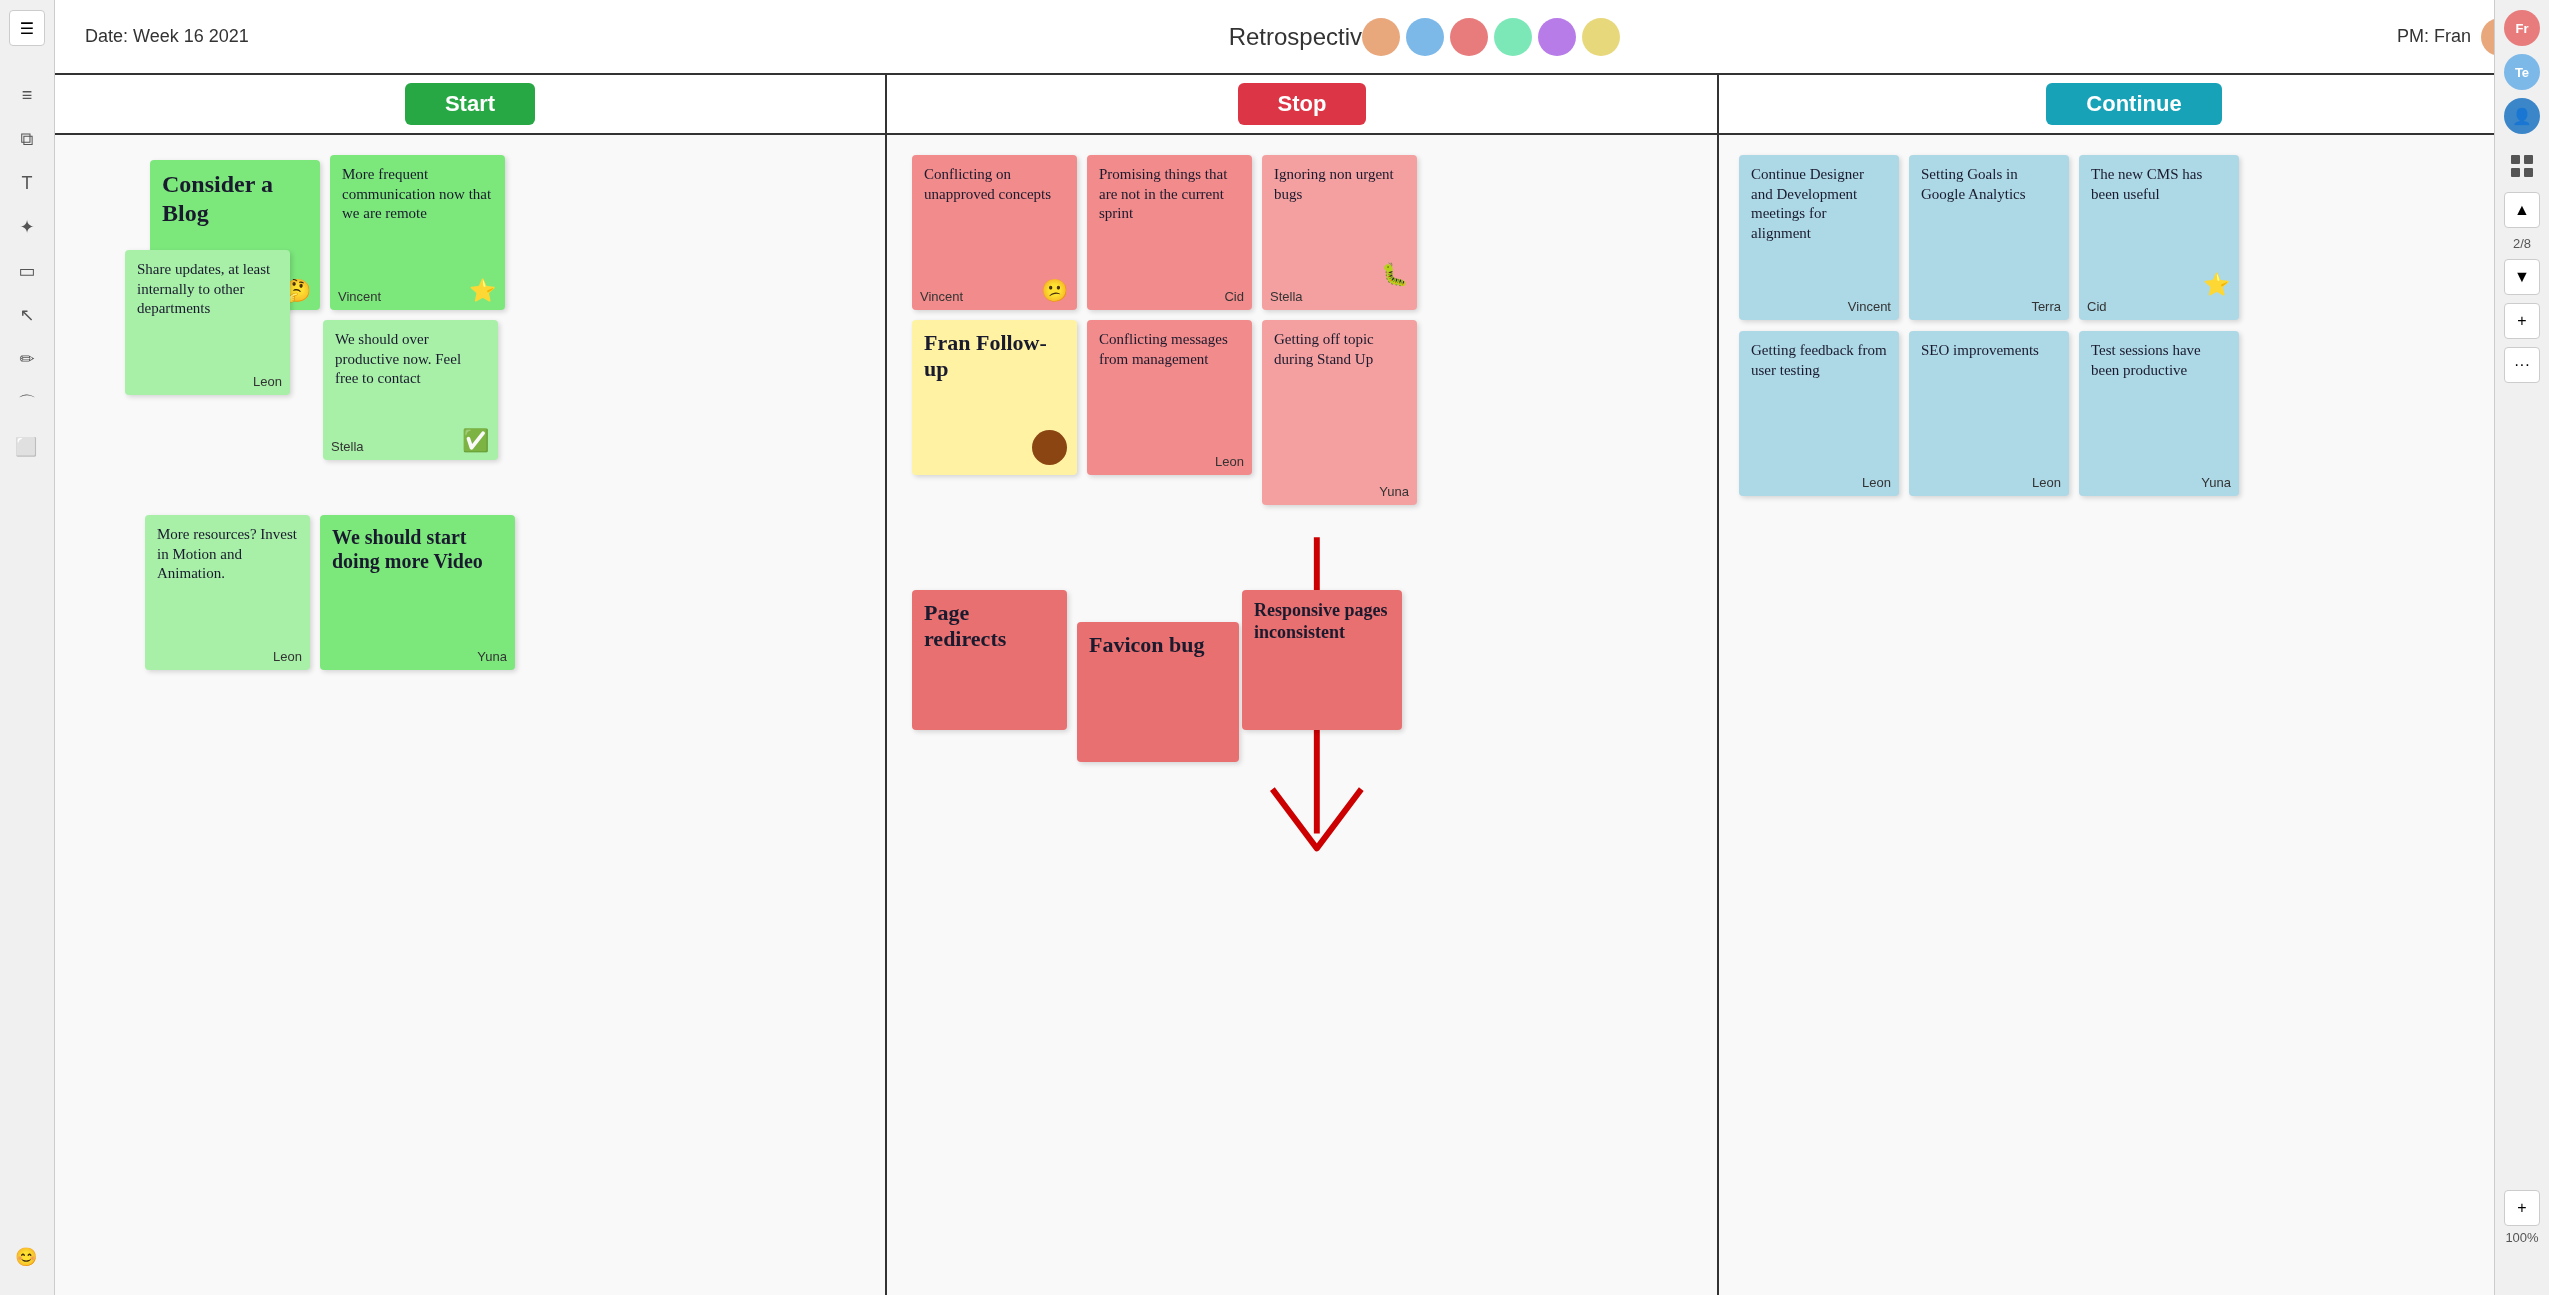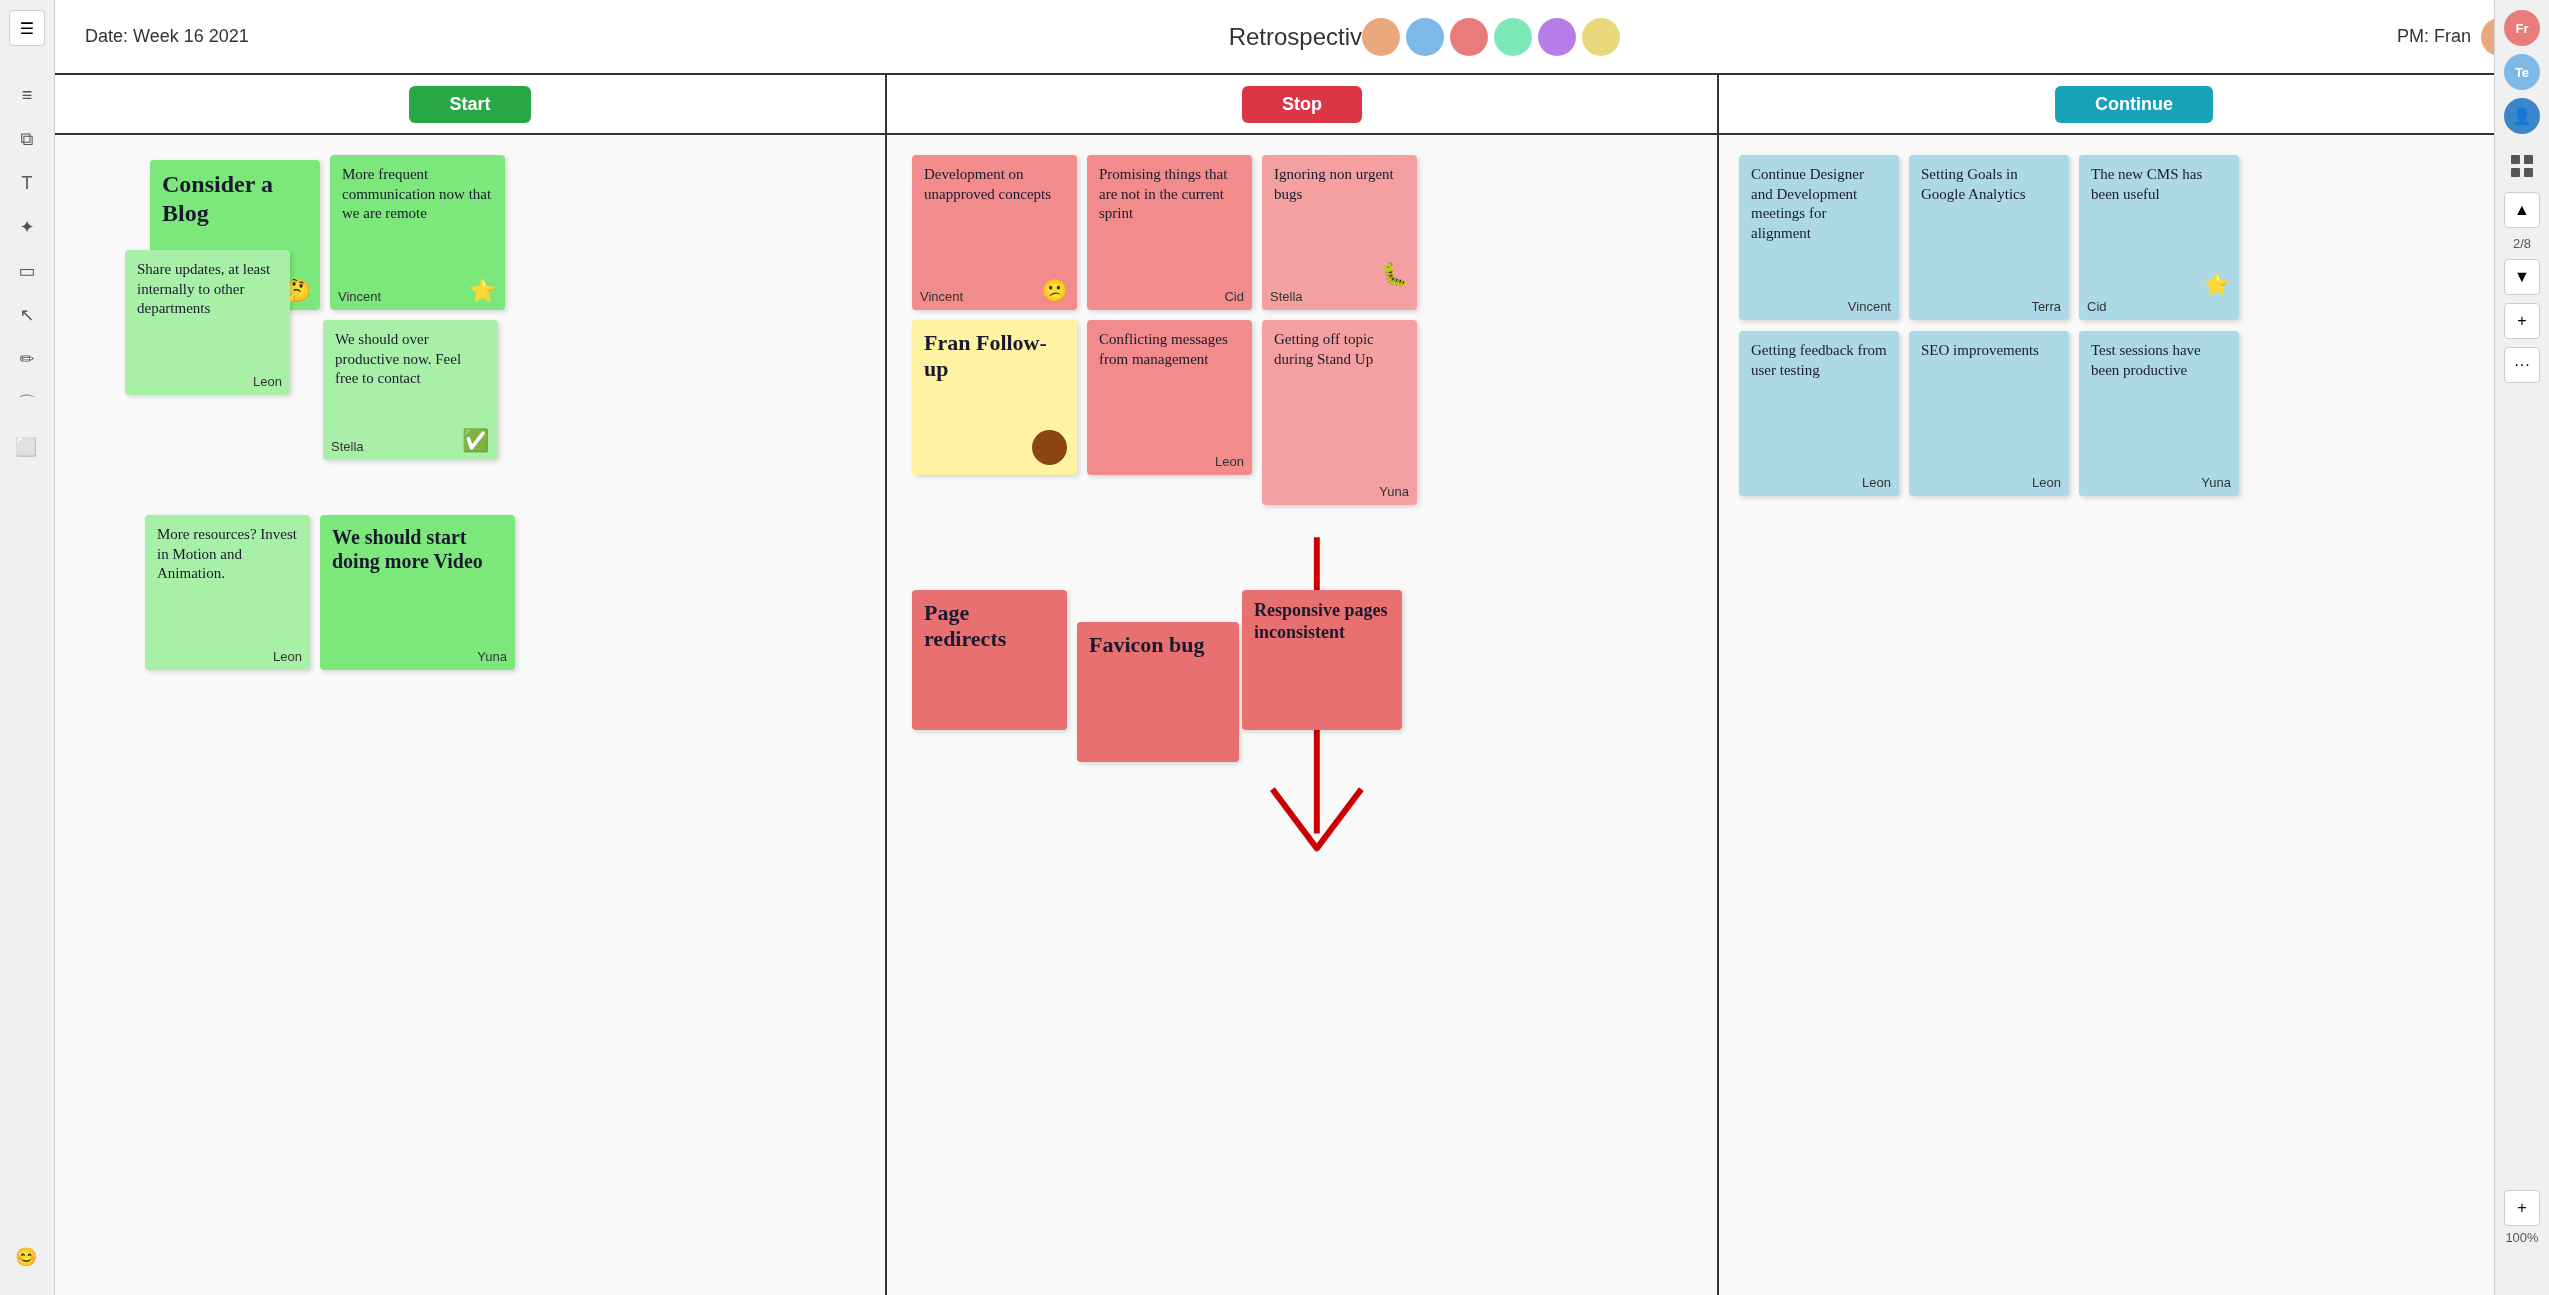--- a/index.html
+++ b/index.html
@@ -127,21 +127,21 @@
     .col-header {
       flex: 1;
       display: flex;
       align-items: center;
       justify-content: center;
       border-right: 2px solid #333;
     }
     .col-header:last-child { border-right: none; }
     .col-header-btn {
       padding: 8px 40px;
-      font-size: 18px;
+      font-size: 22px;
       font-weight: 600;
       border: none;
       border-radius: 6px;
       cursor: pointer;
       color: white;
     }
     .btn-start { background: #28a745; }
     .btn-stop { background: #dc3545; }
     .btn-continue { background: #17a2b8; }
 
@@ -323,21 +323,21 @@
     </div>
 
     <div class="board-col" style="background:#f9f9f9;position:relative;">
 
       <svg class="arrow-svg" viewBox="0 0 560 700">
         <path d="M 290 230 L 290 430" stroke="#cc0000" stroke-width="4" fill="none"></path>
         <path d="M 260 400 L 290 440 L 320 400" stroke="#cc0000" stroke-width="4" fill="none" stroke-linejoin="round"></path>
       </svg>
 
       <div class="sticky sticky-pink" style="top:20px;left:25px;width:165px;height:155px;">
-        <div class="sticky-text">Development on unapproved concepts</div>
+        <div class="sticky-text">Conflicting on unapproved concepts</div>
         <span class="sticky-emoji">😕</span>
         <span style="position:absolute;bottom:6px;left:8px;font-size:13px;color:#333;font-family:Arial;">Vincent</span>
       </div>
 
       <div class="sticky sticky-pink" style="top:20px;left:200px;width:165px;height:155px;">
         <div class="sticky-text">Promising things that are not in the current sprint</div>
         <span class="sticky-author">Cid</span>
       </div>
 
       <div class="sticky" style="top:20px;left:375px;width:155px;height:155px;background:#f4a0a0;">

